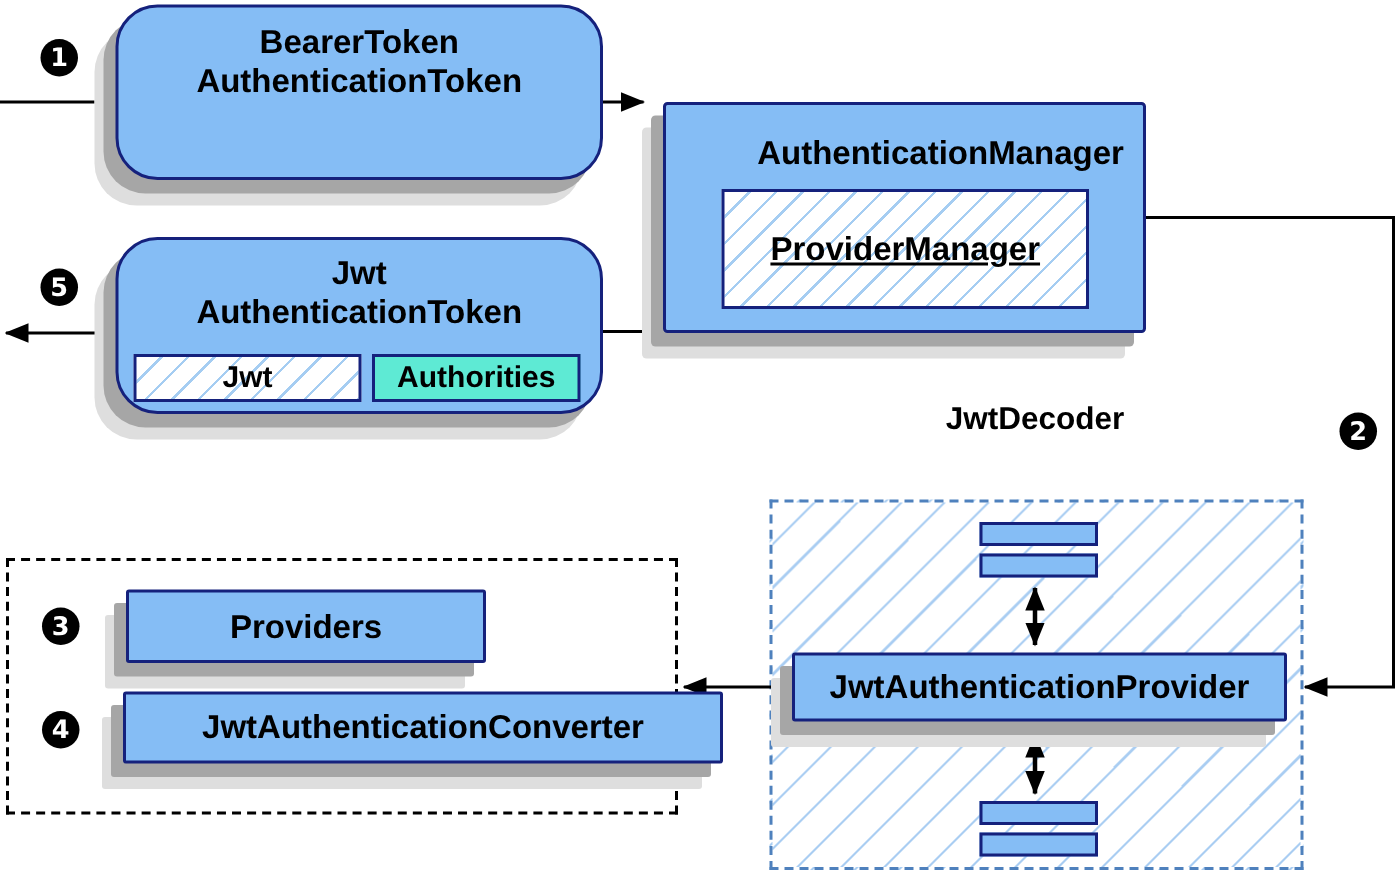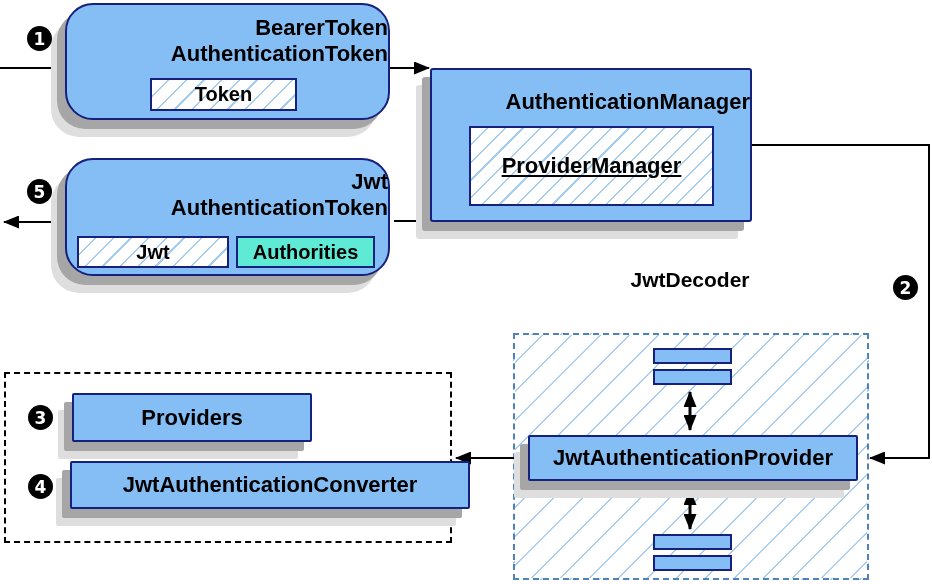--- a/index.html
+++ b/index.html
@@ -8,21 +8,21 @@
     position:relative;width:932px;height:584px;background:#ffffff;
     overflow:hidden;font-weight:bold;color:#000;
   }
   .layer{position:absolute;left:0;top:0;width:932px;height:584px;pointer-events:none;}
 
   
   .node{
     position:absolute;box-sizing:border-box;
     background:#85bdf5;border:2px solid #15217c;
     box-shadow:-8px 9px 0 #a6a6a6,-14px 17px 0 #dedede;
-    text-align:right;z-index:3;
+    text-align:center;z-index:3;margin-left:12px;
   }
   .rounded{border-radius:28px;}
   .node-title{font-size:22px;line-height:26px;font-weight:bold;}
 
   
   .hatch-field{
     position:absolute;box-sizing:border-box;border:2px solid #15217c;
     background-color:#ffffff;
     background-image:repeating-linear-gradient(135deg,rgba(0,0,0,0) 0px,rgba(0,0,0,0) 11px,#a5cdf2 11px,#a5cdf2 12.5px);
     display:flex;align-items:center;justify-content:center;
@@ -96,23 +96,20 @@
 
     <path d="M690,392 L690,430" stroke="#000" stroke-width="3" fill="none" marker-start="url(#ah)" marker-end="url(#ah)"></path>
     <path d="M690,490 L690,529" stroke="#000" stroke-width="3" fill="none" marker-start="url(#ah)" marker-end="url(#ah)"></path>
   </svg>
 
   <div class="node rounded" style="left:65px;top:3px;width:325px;height:117px;">
     <div class="node-title" style="padding-top:10px;">
       <div>BearerToken</div>
       <div>AuthenticationToken</div>
     </div>
-    <div class="hatch-field" style="left:83px;top:73px;width:147px;height:33px;">
-      <span>Token</span>
-    </div>
   </div>
 
   <div class="node" style="left:430px;top:68px;width:322px;height:154px;border-radius:3px;padding-left:48px;">
     <div class="node-title" style="padding-top:19px;">AuthenticationManager</div>
     <div class="hatch-field" style="left:37px;top:56px;width:245px;height:80px;font-size:22px;text-decoration:underline;">
       <span>ProviderManager</span>
     </div>
   </div>
 
   <div class="node rounded" style="left:65px;top:158px;width:325px;height:118px;">
@@ -126,21 +123,21 @@
     <div class="plain-field" style="left:169px;top:76px;width:139px;height:32px;">
       <span>Authorities</span>
     </div>
   </div>
 
   <div class="slot-bar" style="left:653px;top:348px;"></div>
   <div class="slot-bar" style="left:653px;top:369px;"></div>
   <div class="slot-bar" style="left:653px;top:534px;"></div>
   <div class="slot-bar" style="left:653px;top:555px;"></div>
 
-  <div class="node" style="left:528px;top:435px;width:330px;height:46px;border-radius:2px;display:flex;align-items:center;justify-content:center;">
+  <div class="node" style="left:516px;top:435px;width:330px;height:46px;border-radius:2px;display:flex;align-items:center;justify-content:center;">
     <span class="node-title">JwtAuthenticationProvider</span>
   </div>
 
   <div class="node" style="left:72px;top:393px;width:240px;height:49px;border-radius:2px;display:flex;align-items:center;justify-content:center;">
     <span class="node-title">Providers</span>
   </div>
 
   <div class="node" style="left:70px;top:461px;width:400px;height:48px;border-radius:2px;display:flex;align-items:center;justify-content:center;">
     <span class="node-title">JwtAuthenticationConverter</span>
   </div>

